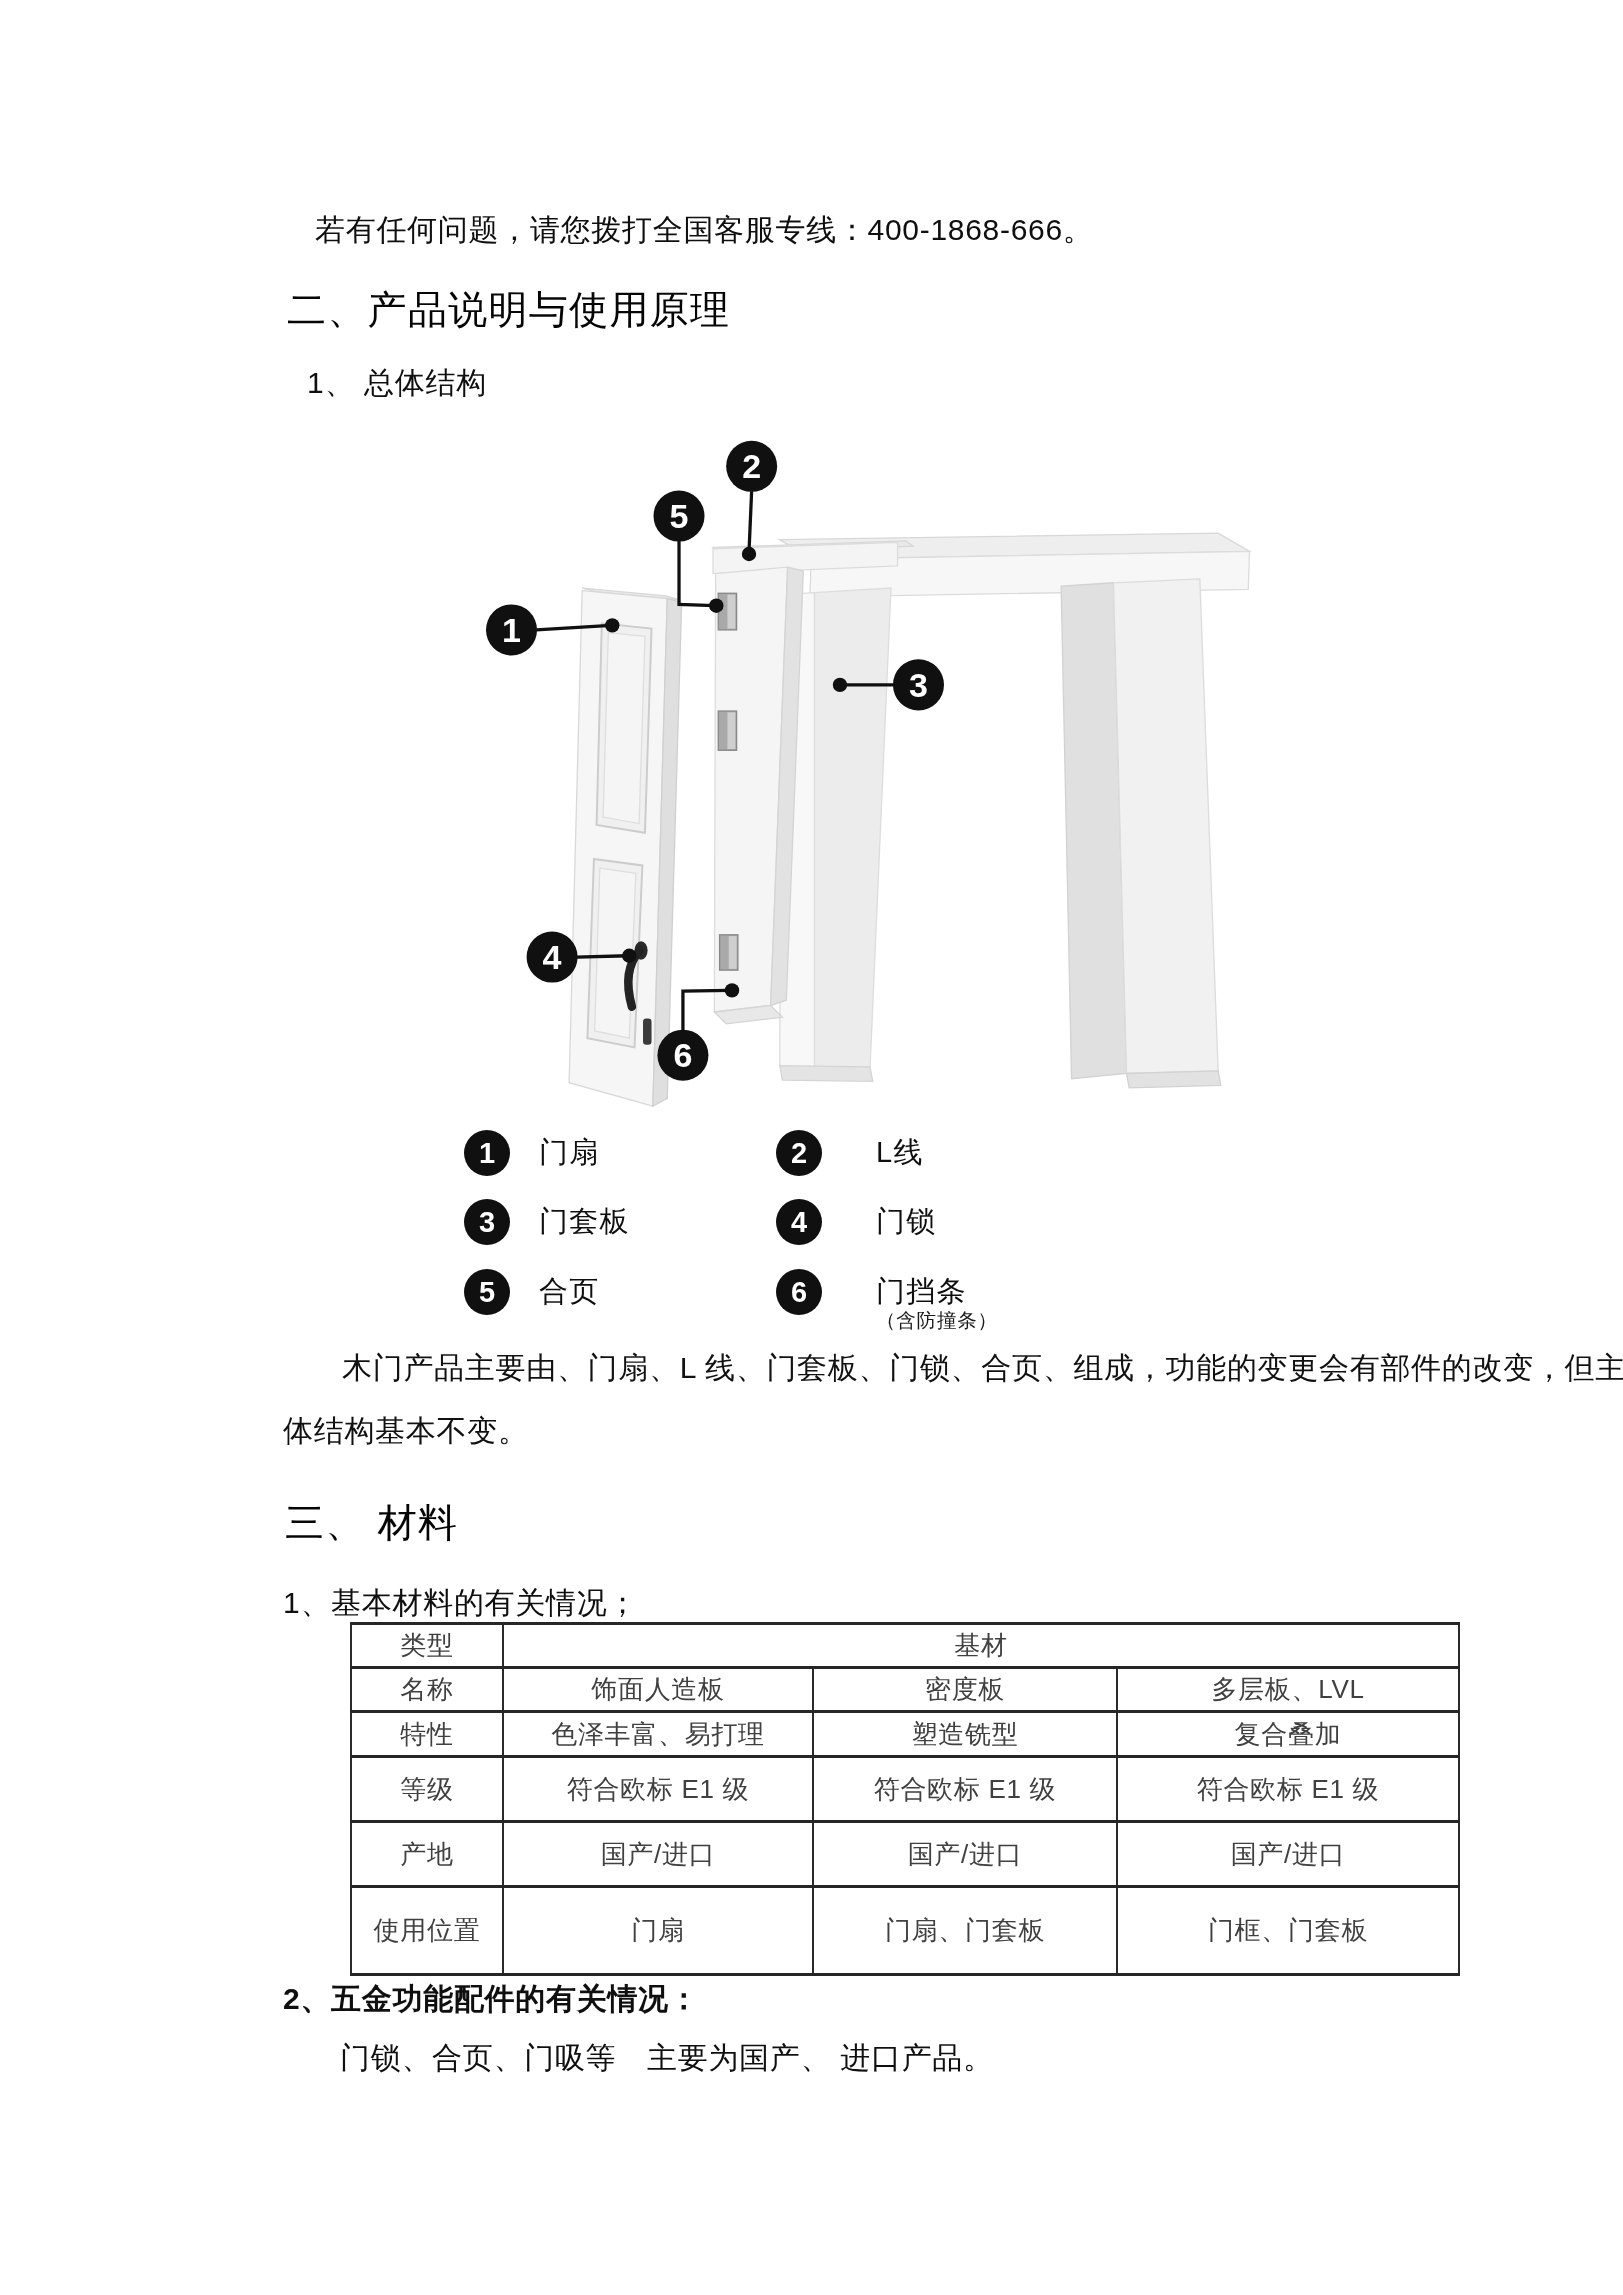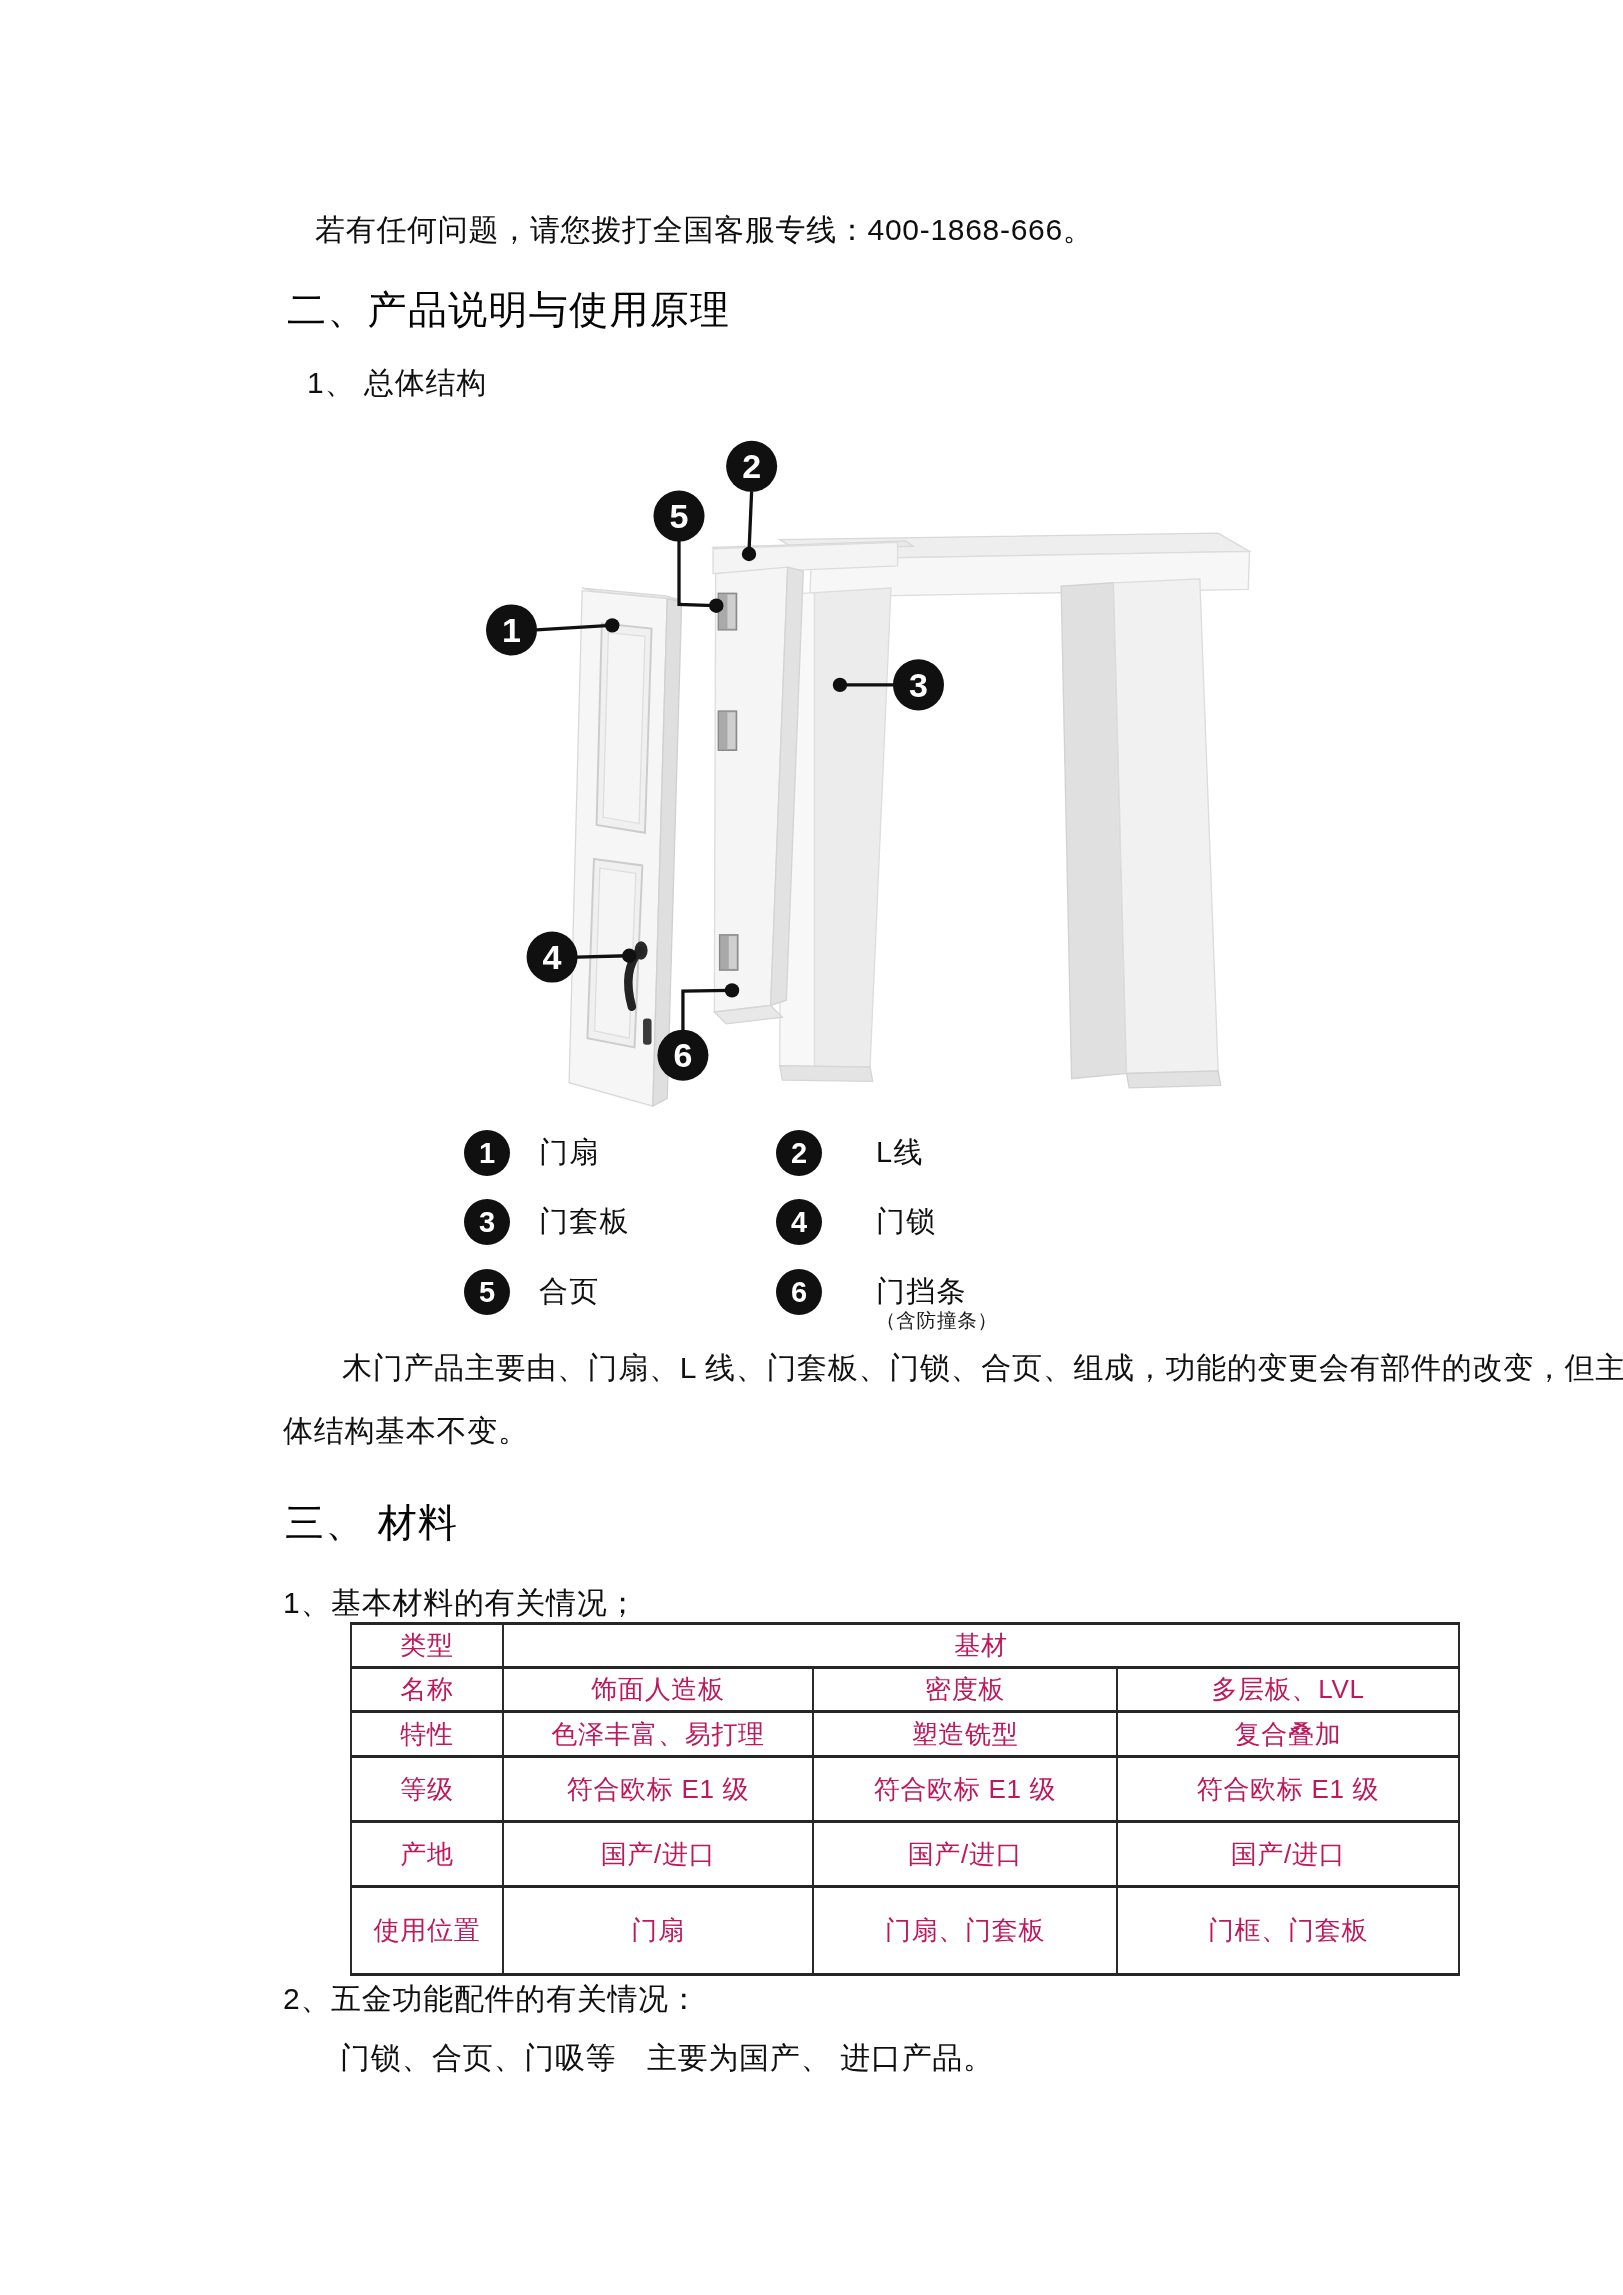--- a/index.html
+++ b/index.html
@@ -35,21 +35,21 @@
   .para .l1{
     font-size:30px;line-height:63px;letter-spacing:0.7px;
     text-align:justify;text-align-last:justify;
     text-indent:59px;white-space:nowrap;
   }
   .para .l2{font-size:30px;line-height:63px;letter-spacing:0.7px;}
   
   table.mat{
     position:absolute;left:310px;top:1622px;
     width:1108px;border-collapse:collapse;table-layout:fixed;
-    font-size:26px;color:#be185d;
+    font-size:26px;color:#404040;
   }
   table.mat td{
     border-left:2px solid #2a2a2a;border-right:2px solid #2a2a2a;
     border-top:3.3px solid #262626;border-bottom:3.3px solid #262626;
     text-align:center;vertical-align:middle;
     padding:0;letter-spacing:0.7px;
   }
 </style>
 </head>
 <body>
@@ -229,17 +229,17 @@
       </tr>
       <tr style="height:88px">
         <td>使用位置</td>
         <td>门扇</td>
         <td>门扇、门套板</td>
         <td>门框、门套板</td>
       </tr>
     </tbody>
   </table>
 
-  <div class="abs body-line" style="left:243px;top:1980px;">2、五金功能配件的有关情况：</div>
+  <div class="abs body-line" style="left:243px;top:1980px;font-weight:bold;">2、五金功能配件的有关情况：</div>
   <div class="abs body-line" style="left:300px;top:2039px;">门锁、合页、门吸等　主要为国产、 进口产品。</div>
 
 </div>
 
 
 </body></html>

